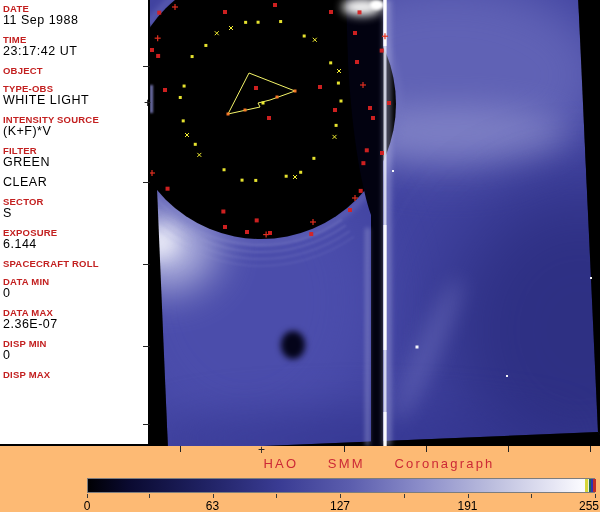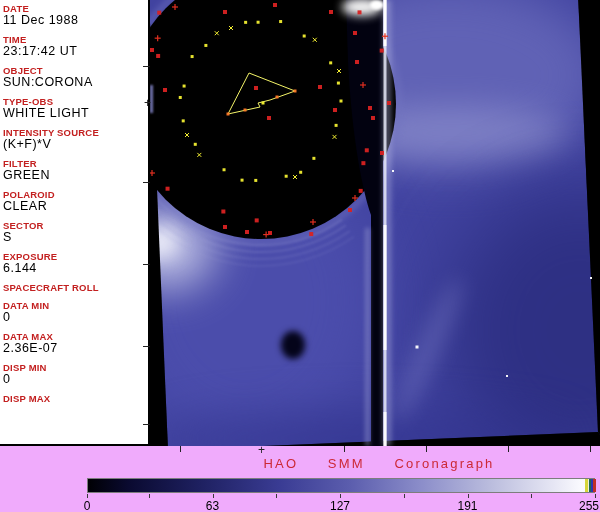--- a/index.html
+++ b/index.html
@@ -1,16 +1,16 @@
 <!DOCTYPE html>
 <html><head>
 <meta charset="utf-8">
 <style>
   html,body{margin:0;padding:0;background:#d5d5d5;}
-  .stage{position:relative;width:600px;height:512px;background:#f0abfc;overflow:hidden;
+  .stage{position:relative;width:600px;height:512px;background:#fdba74;overflow:hidden;
          font-family:"Liberation Sans",sans-serif;}
   .sidebar{position:absolute;left:0;top:0;width:150px;height:446px;background:#ffffff;
            border-right:2px solid #000;border-bottom:2px solid #000;box-sizing:border-box;
            padding:3px 0 0 3px;overflow:hidden;}
   .field{margin-bottom:7px;}
   .flabel{color:#c32020;font-size:9.5px;font-weight:bold;letter-spacing:.2px;line-height:11px;white-space:nowrap;}
   .fvalue{color:#000;font-size:12.5px;line-height:13px;letter-spacing:.5px;white-space:nowrap;}
   .panel{position:absolute;left:150px;top:0;width:450px;height:446px;background:#000;}
   .panel svg{display:block;}
   .footer-title{position:absolute;left:154px;top:456px;width:450px;text-align:center;
@@ -24,44 +24,42 @@
   .clabel{position:absolute;font-size:12px;color:#000;transform:translateX(-50%);white-space:nowrap;}
   .clabel.last{transform:translateX(-80%);}
 </style>
 </head>
 <body>
 
 <div class="stage">
   <aside class="sidebar" id="sidebar">
       <div class="field">
         <div class="flabel">DATE</div>
-        <div class="fvalue">11 Dec 1988</div>
+        <div class="fvalue">11 Sep 1988</div>
       </div>
       <div class="field">
         <div class="flabel">TIME</div>
         <div class="fvalue">23:17:42 UT</div>
       </div>
       <div class="field">
         <div class="flabel">OBJECT</div>
-        <div class="fvalue">SUN:CORONA</div>
       </div>
       <div class="field">
         <div class="flabel">TYPE-OBS</div>
         <div class="fvalue">WHITE LIGHT</div>
       </div>
       <div class="field">
         <div class="flabel">INTENSITY SOURCE</div>
         <div class="fvalue">(K+F)*V</div>
       </div>
       <div class="field">
         <div class="flabel">FILTER</div>
         <div class="fvalue">GREEN</div>
       </div>
       <div class="field">
-        <div class="flabel">POLAROID</div>
         <div class="fvalue">CLEAR</div>
       </div>
       <div class="field">
         <div class="flabel">SECTOR</div>
         <div class="fvalue">S</div>
       </div>
       <div class="field">
         <div class="flabel">EXPOSURE</div>
         <div class="fvalue">6.144</div>
       </div>

